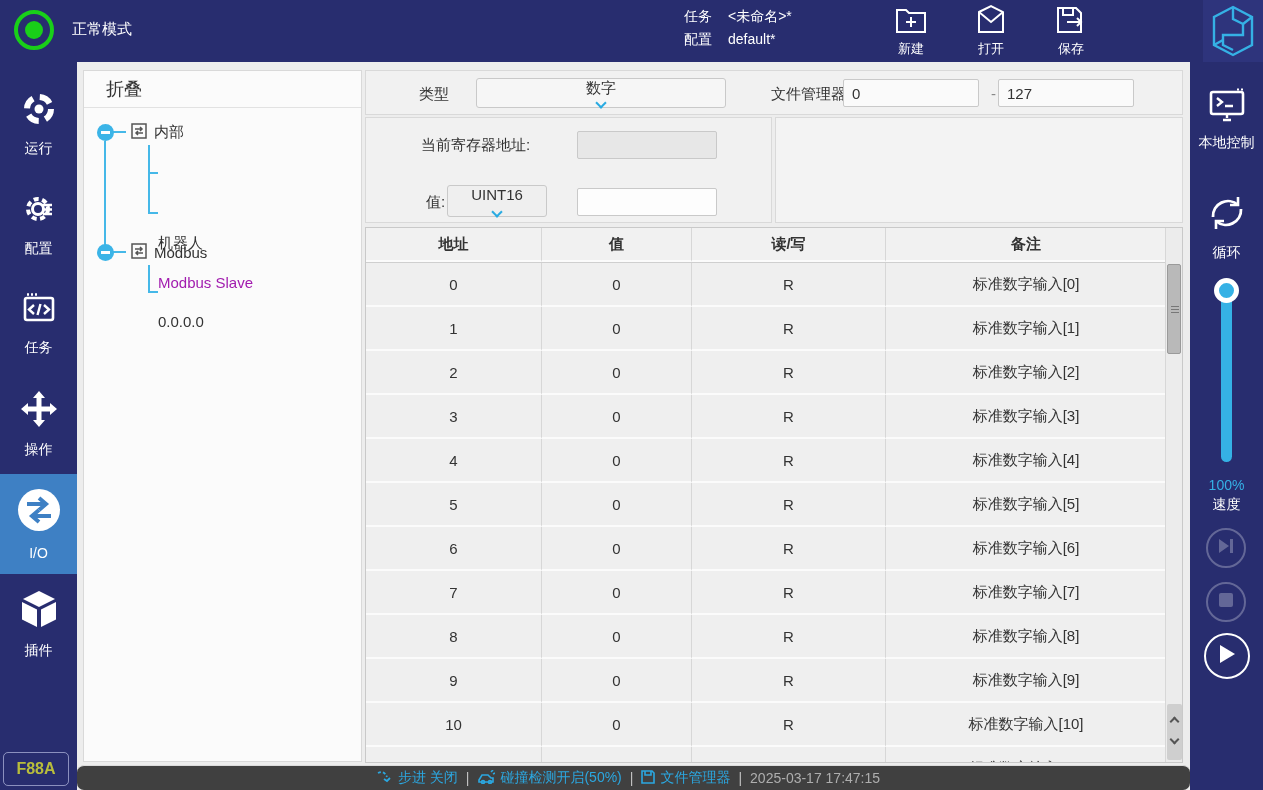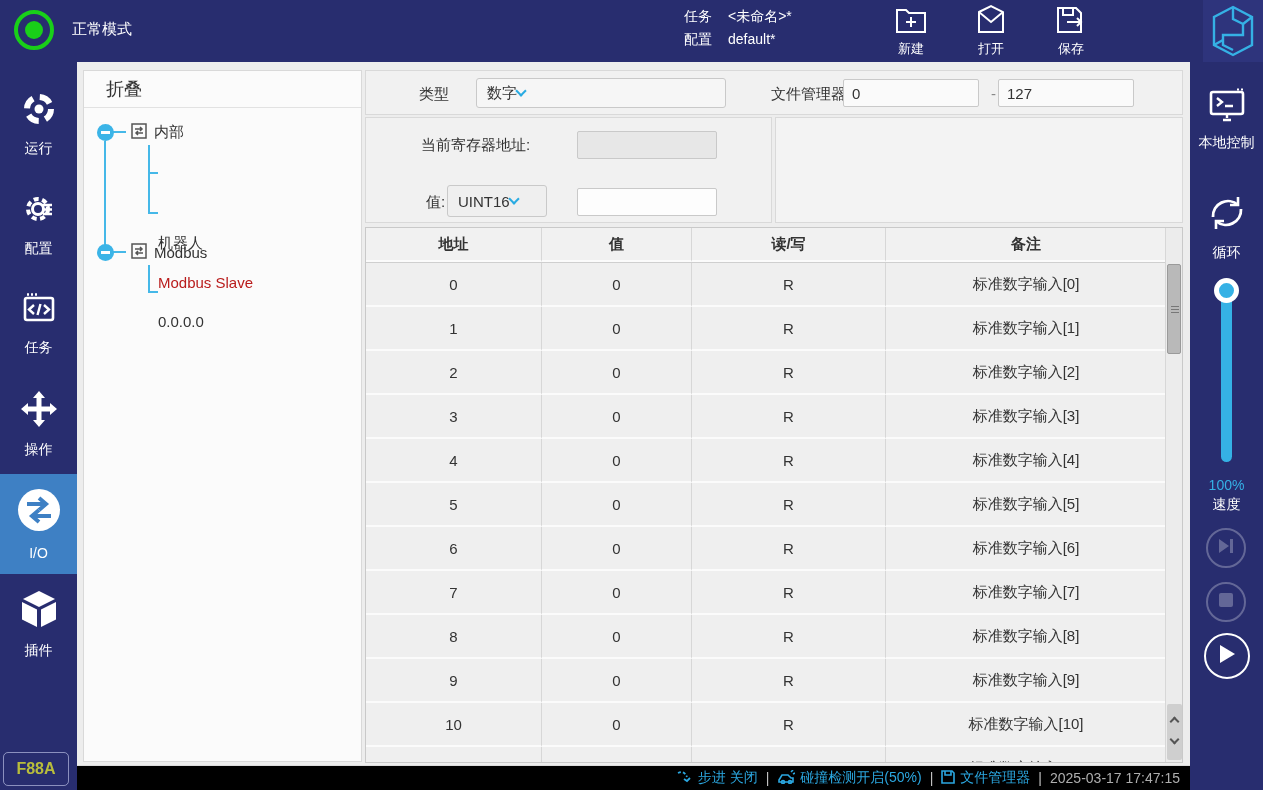--- a/index.html
+++ b/index.html
@@ -36,50 +36,50 @@
   .pb-btn { position:absolute; left:16px; width:40px; height:40px; border:2px solid rgba(255,255,255,.28); border-radius:50%; display:flex; align-items:center; justify-content:center; }
   .pb-btn.enabled { border-color:#fff; width:46px; height:46px; left:14px; cursor:pointer; }
 
   
   .content { position:absolute; left:77px; top:62px; width:992px; height:728px; background:#ededed; }
 
   
   .tree-panel { position:absolute; left:6px; top:8px; width:279px; height:692px; background:#fbfbfb; border:1px solid #d9d9d9; }
   .tree-head { height:37px; line-height:37px; padding-left:22px; font-size:18px; color:#333; border-bottom:1px solid #e2e2e2; }
   .tnode { position:absolute; display:flex; align-items:center; gap:7px; font-size:15px; color:#333; cursor:pointer; }
-  .tnode.hl { color:#b91c1c;align-items:center; }
+  .tnode.hl { color:#a21caf;align-items:center; }
   .minus-c { width:17px; height:17px; background:#3bb4e7; border-radius:50%; position:relative; flex:0 0 auto; }
   .minus-c::after { content:""; position:absolute; left:4px; top:7px; width:9px; height:3px; background:#fff; }
   .vline,.hline { position:absolute; background:#45b8e8; }
   .vline { width:2px; } .hline { height:2px; }
 
   
   .panel { position:absolute; background:#f1f1f1; border:1px solid #d9d9d9; }
   .flabel { position:absolute; font-size:15px; color:#333; }
-  .select { position:absolute; background:#f6f6f6; border:1px solid #c9c9c9; border-radius:3px; display:flex; align-items:center; padding:0 10px; font-size:15px; color:#333; cursor:pointer; }
+  .select { position:absolute; background:#f6f6f6; border:1px solid #c9c9c9; border-radius:3px; display:flex; align-items:center; justify-content:space-between; padding:0 10px; font-size:15px; color:#333; cursor:pointer;flex-direction:column; }
   .chev { width:8px; height:8px; border-right:2px solid #29abe2; border-bottom:2px solid #29abe2; transform:rotate(45deg); margin-top:-4px; }
   .tinput { position:absolute; height:28px; border:1px solid #c9c9c9; border-radius:2px; background:#fafafa; font-size:15px; color:#333; padding:0 8px; font-family:inherit; }
   .tinput.dis { background:#e7e7e7; }
 
   
   .io-table { position:absolute; left:288px; top:165px; width:818px; height:536px; border:1px solid #c9c9c9; background:#efefef; overflow:hidden; }
   .trow { display:flex; width:800px; height:44px; }
   .trow.head { height:35px; background:#f1f1f1; font-weight:bold; border-bottom:1px solid #cfcfcf; }
   .tcell { display:flex; align-items:center; justify-content:center; font-size:15px; color:#333; border-right:1px solid #d7d7d7; border-bottom:2px solid #fbfbfb; }
   .c0{width:176px;} .c1{width:150px;} .c2{width:194px;} .c3{width:280px; border-right:none;}
   .vscroll { position:absolute; right:0; top:0; width:17px; height:534px; background:#ececec; border-left:1px solid #d7d7d7; }
   .vthumb { position:absolute; left:1px; top:36px; width:14px; height:90px; background:#b9b9b9; border:1px solid #9a9a9a; border-radius:2px; cursor:pointer; }
   .grip { position:absolute; left:3px; top:41px; width:8px; height:7px; background:repeating-linear-gradient(#777 0 1px, transparent 1px 3px); }
   .scroll-btns { position:absolute; left:1px; bottom:2px; width:15px; height:56px; background:#cfcfcf; border-radius:2px; }
   .sb-chev { position:absolute; left:4px; width:7px; height:7px; border-right:2px solid #555; border-bottom:2px solid #555; cursor:pointer; }
   .sb-up { top:14px; transform:rotate(-135deg); }
   .sb-dn { top:32px; transform:rotate(45deg); }
 
   
-  .statusbar { position:absolute; left:0px; top:703px; width:1113px; height:25px; background:#000000; border-top:1px solid #dcdcdc; display:flex; align-items:center; justify-content:flex-end; padding-right:10px; font-size:14px; color:#2ba7e0; gap:8px; }
+  .statusbar { position:absolute; left:0px; top:703px; width:1113px; height:25px; background:#404040; border-top:1px solid #dcdcdc; display:flex; align-items:center; justify-content:center; padding-right:10px; font-size:14px; color:#2ba7e0; gap:8px;border-radius:7px; }
   .statusbar .sep { color:#c0c0c0; }
   .statusbar .time { color:#aeaeae; }
   .st-item { display:flex; align-items:center; gap:5px; cursor:pointer; }
 </style>
 </head>
 <body>
 
 <div class="topbar">
   <div class="mode-ind">
       <div class="dot"></div>

